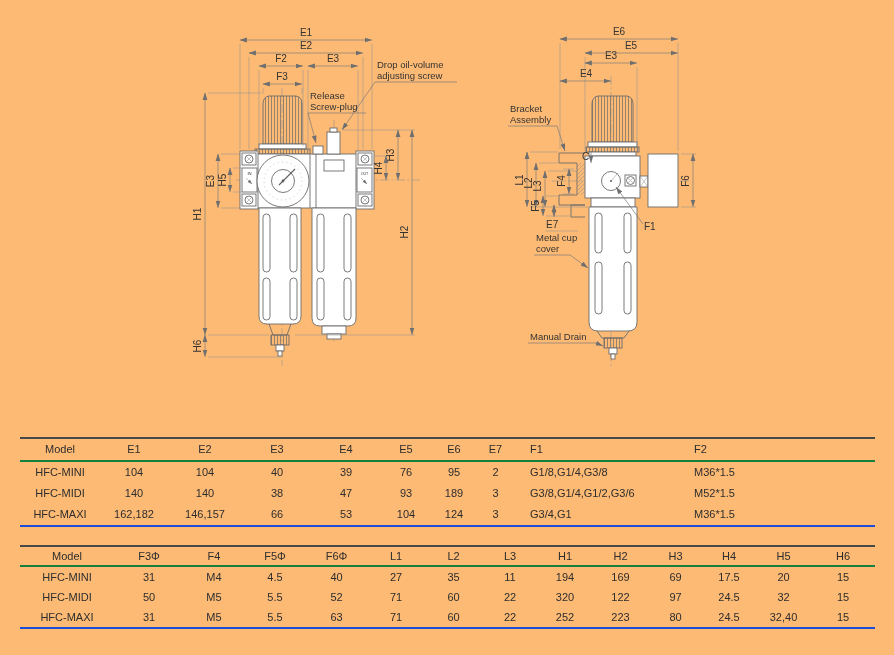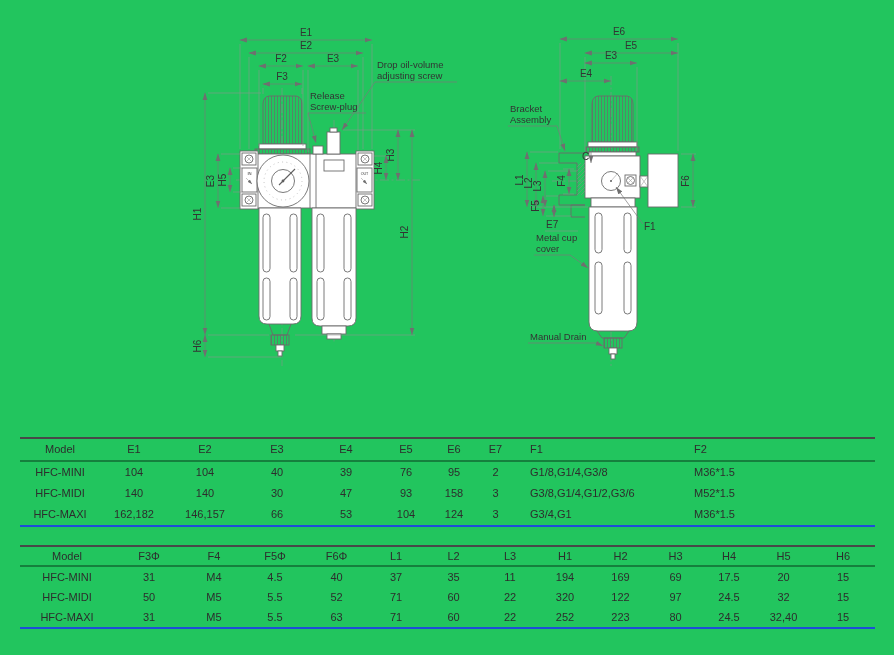--- a/index.html
+++ b/index.html
@@ -1,18 +1,18 @@
 <!DOCTYPE html>
 <html><head>
 <meta charset="utf-8">
 <style>
   html,body{margin:0;padding:0}
   body{width:894px;height:655px;position:relative;background:#fff;overflow:hidden;
        font-family:"Liberation Sans", sans-serif;}
-  .page{position:absolute;inset:0;background:#22c55e}
+  .page{position:absolute;inset:0;background:#fdba74}
   svg.drawing{position:absolute;left:0;top:0}
 
   
   .p  {stroke:#6b6b6b;stroke-width:.9;fill:none}
   .pw {stroke:#6b6b6b;stroke-width:.9;fill:#fff}
   .k  {stroke:#6b6b6b;stroke-width:.9;fill:url(#knurl)}
   .d  {stroke:#7a7a7a;stroke-width:.65;fill:none}
   .x  {stroke:#949494;stroke-width:.55;fill:none}
   .cl {stroke:#8f8f8f;stroke-width:.55;fill:none;stroke-dasharray:9 2.5 2 2.5}
   .ld {stroke:#7a7a7a;stroke-width:.7;fill:none}
@@ -321,24 +321,24 @@
       <td>76</td>
       <td>95</td>
       <td>2</td>
       <td class="l">G1/8,G1/4,G3/8</td>
       <td class="l2">M36*1.5</td>
     </tr>
     <tr>
       <td>HFC-MIDI</td>
       <td>140</td>
       <td>140</td>
-      <td>30</td>
+      <td>38</td>
       <td>47</td>
       <td>93</td>
-      <td>158</td>
+      <td>189</td>
       <td>3</td>
       <td class="l">G3/8,G1/4,G1/2,G3/6</td>
       <td class="l2">M52*1.5</td>
     </tr>
     <tr>
       <td>HFC-MAXI</td>
       <td>162,182</td>
       <td>146,157</td>
       <td>66</td>
       <td>53</td>
@@ -386,21 +386,21 @@
       <th>H6</th>
     </tr>
   </thead>
   <tbody>
     <tr>
       <td>HFC-MINI</td>
       <td>31</td>
       <td>M4</td>
       <td>4.5</td>
       <td>40</td>
-      <td>37</td>
+      <td>27</td>
       <td>35</td>
       <td>11</td>
       <td>194</td>
       <td>169</td>
       <td>69</td>
       <td>17.5</td>
       <td>20</td>
       <td>15</td>
     </tr>
     <tr>

